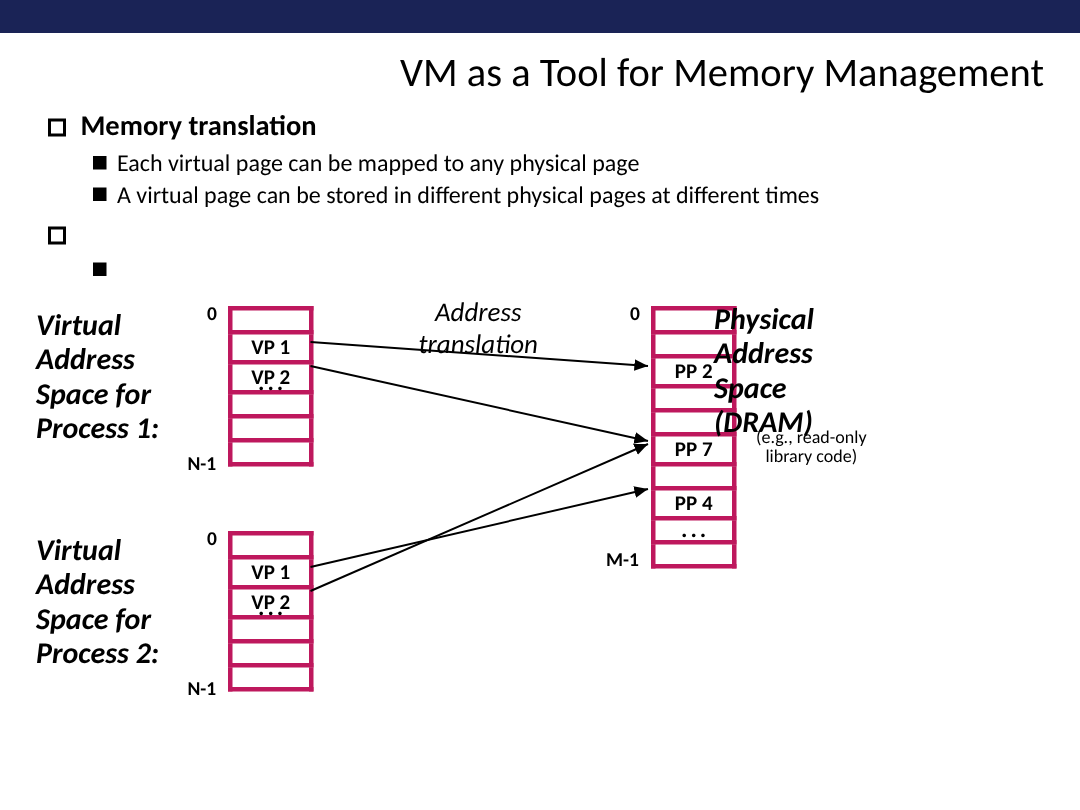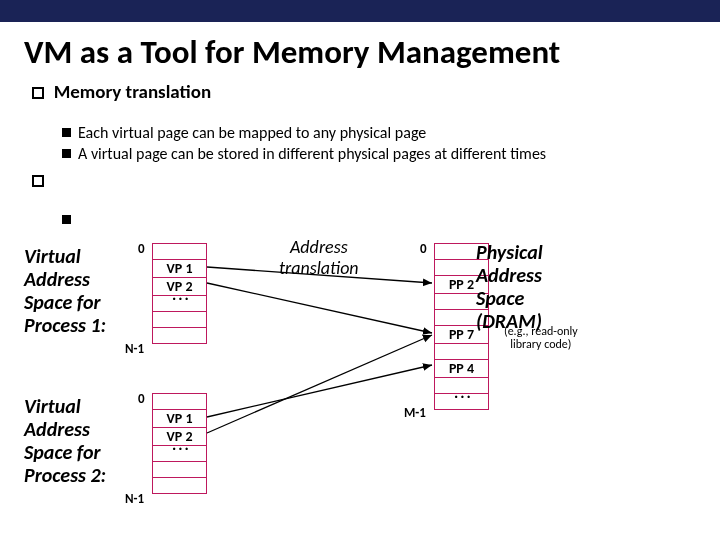--- a/index.html
+++ b/index.html
@@ -1,31 +1,31 @@
 <!DOCTYPE html>
 <html><head>
 <meta charset="utf-8">
 <style>
   * { margin: 0; padding: 0; box-sizing: border-box; }
   body { width: 720px; height: 540px; font-family: Calibri, Arial, sans-serif; background: #fff; }
   .topbar { height: 22px; background: #1a2356; }
   .content { padding: 10px 24px; }
-  .title { font-size: 33px; font-weight: bold; margin-bottom: 8px; }
+  .title { font-size: 27px; font-weight: normal; margin-bottom: 8px; text-align: right; }
   .outer { list-style: none; margin-left: 8px; }
   .outer > li { margin-bottom: 4px; }
   .ob { display: inline-block; width: 12px; height: 12px; border: 2px solid #000; vertical-align: -1px; margin-right: 6px; }
   .ol { font-size: 19px; font-weight: bold; }
-  .inner { list-style: none; margin: 20px 0 8px 30px; }
+  .inner { list-style: none; margin: 4px 0 8px 30px; }
   .inner > li { font-size: 16px; margin-bottom: 2px; }
   .sq { display: inline-block; width: 9px; height: 9px; background: #000; vertical-align: 1px; margin-right: 7px; }
   .diagram { position: relative; width: 670px; height: 310px; margin-top: 4px; }
   .label { position: absolute; font-size: 20px; font-style: italic; line-height: 1.15; font-weight: bold; }
   .tblwrap { position: absolute; }
   .tbl { border-collapse: collapse; }
-  .tbl td { border: 1px solid #be185d; width: 54px; height: 16px; text-align: center; font-size: 14px; font-weight: bold; background: #fff; }
+  .tbl td { border: 3px solid #be185d; width: 54px; height: 16px; text-align: center; font-size: 14px; font-weight: bold; background: #fff; }
   .idx { position: absolute; font-size: 13px; font-weight: bold; }
   .dots { position: absolute; font-size: 16px; font-weight: bold; letter-spacing: 2px; }
   .note { position: absolute; font-size: 12px; line-height: 1.1; text-align: center; }
   .trans { position: absolute; font-size: 18px; font-style: italic; text-align: center; line-height: 1.15; }
   svg.arrows { position: absolute; left: 0; top: 0; width: 670px; height: 310px; pointer-events: none; }
 </style>
 </head>
 <body>
 
 <div class="topbar"></div>

